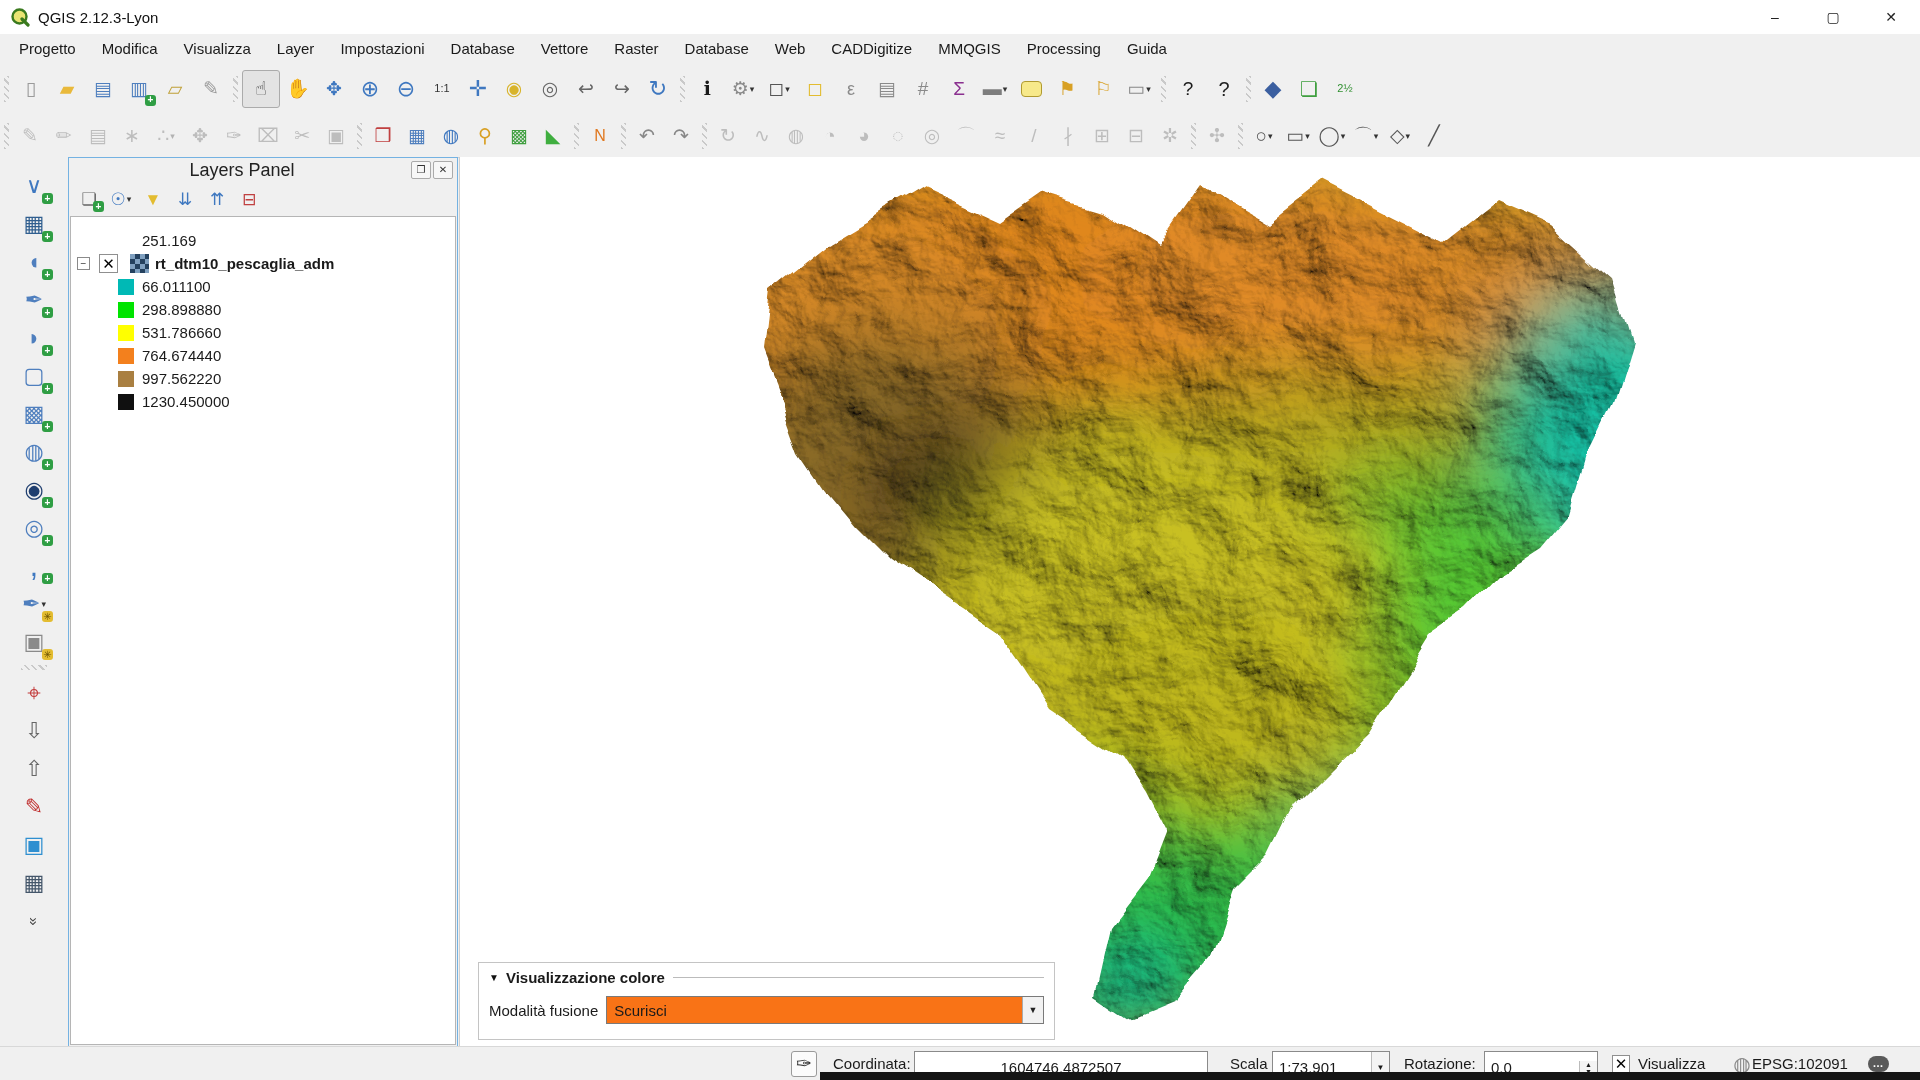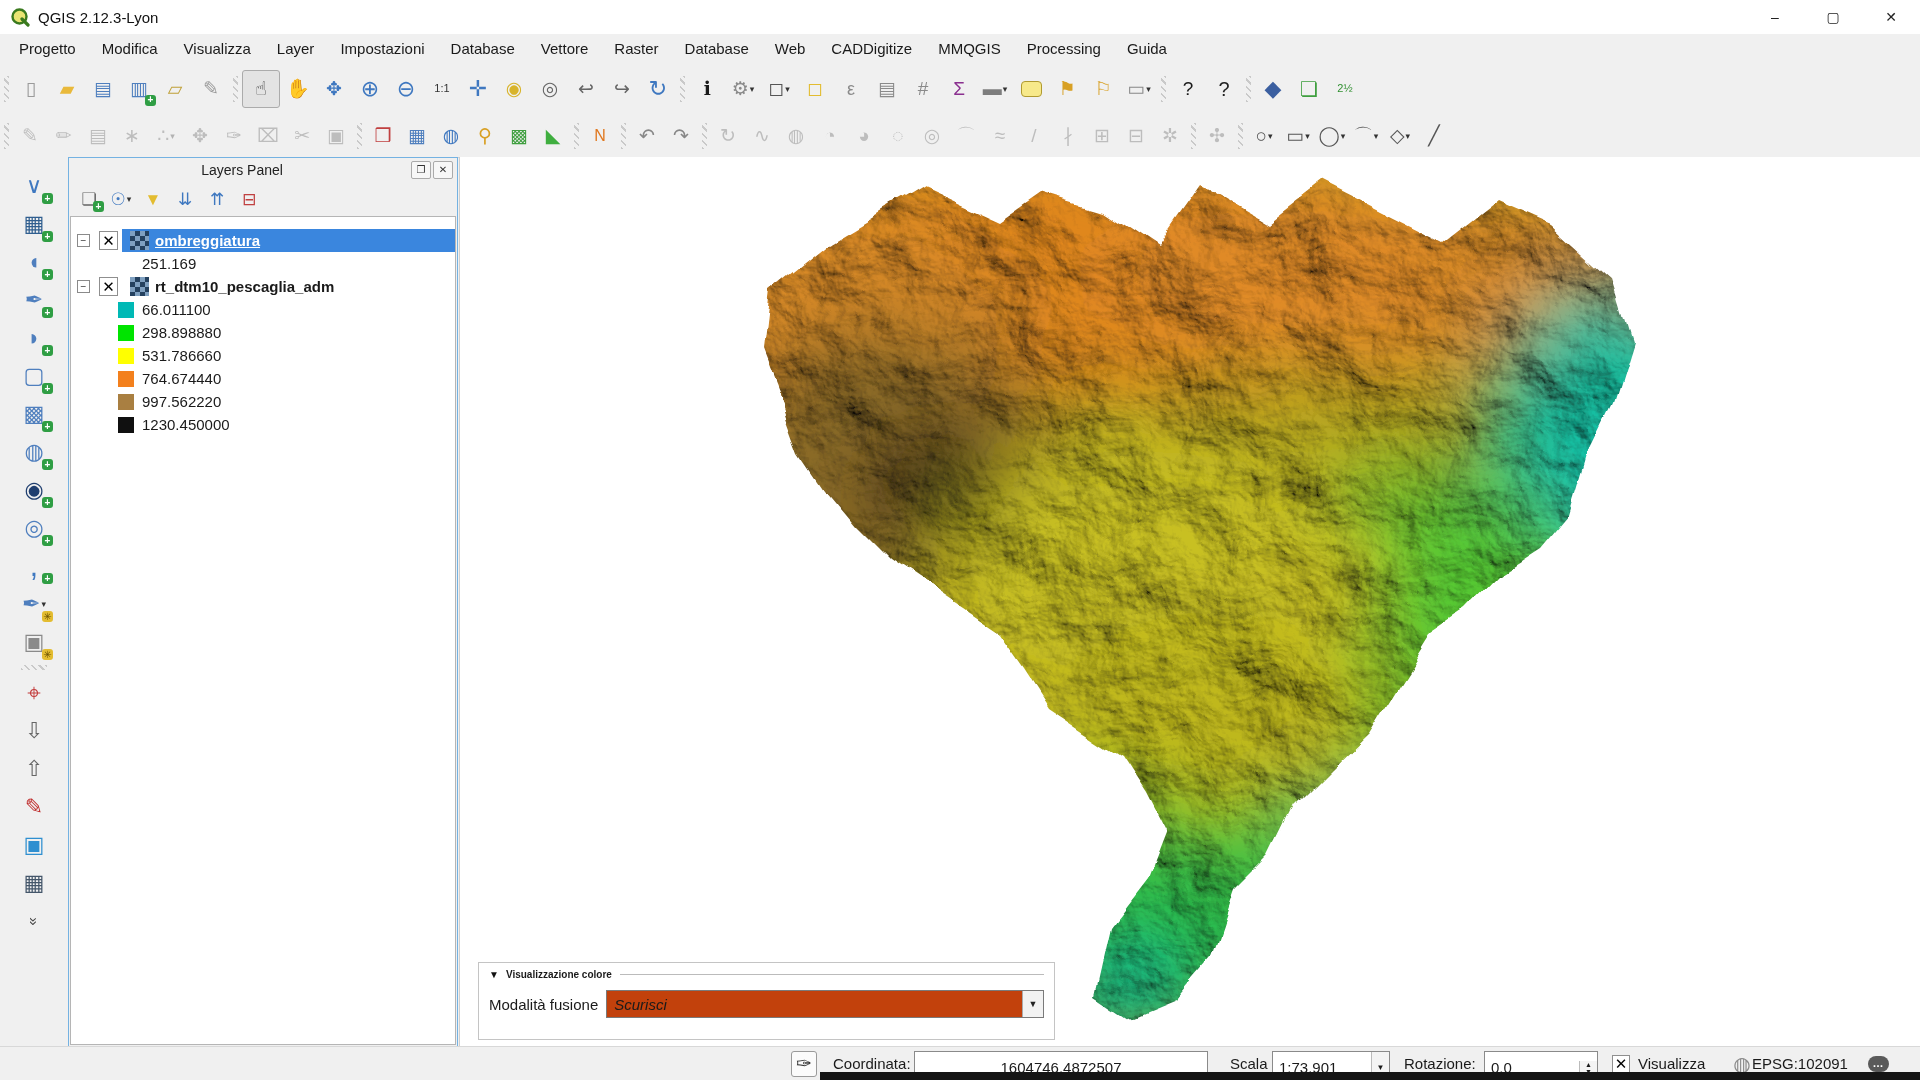--- a/index.html
+++ b/index.html
@@ -43,21 +43,21 @@
   
   .vtoolbar{position:absolute;left:0;top:157px;bottom:33px;width:68px;display:flex;
      flex-direction:column;align-items:center;padding-top:10px;background:#f0f0f0;}
   .vtoolbar .tbtn{width:40px;height:38px;}
   .vtoolbar .glyph{font-size:22px;}
   .vtoolbar .thandle{width:26px;height:5px;margin:4px 0;}
   
   .layers-panel{position:absolute;left:68px;top:157px;width:390px;bottom:33px;background:#f0f0f0;
      border:1px solid #74b2e2;box-sizing:border-box;display:flex;flex-direction:column;}
   .lp-header{height:24px;display:flex;align-items:center;padding:0 4px;}
-  .lp-title{flex:1;text-align:center;font-size:14px;color:#222;}
+  .lp-title{flex:1;text-align:center;font-size:18px;color:#222;}
   .lp-header .tbtn{width:18px;height:16px;border:1px solid #aaa;border-radius:2px;background:#f7f7f7;}
   .lp-header .glyph{font-size:10px;color:#333;}
   .lp-tools{height:34px;display:flex;align-items:center;padding-left:4px;}
   .lp-tools .tbtn{width:32px;height:28px;}
   .lp-tools .glyph{font-size:17px;}
   .lp-tree{flex:1;background:#fff;border:1px solid #b5b5b5;margin:0 1px 1px 1px;
      padding-top:12px;overflow:hidden;}
   .trow{display:flex;align-items:center;height:23px;font-size:15px;}
   .exp{width:11px;height:11px;border:1px solid #8a8a8a;background:#fff;margin-left:6px;
      display:flex;align-items:center;justify-content:center;flex:none;}
@@ -76,26 +76,26 @@
   .leg-label{margin-left:8px;}
   
   .map-canvas{position:absolute;left:459px;top:157px;right:0;bottom:33px;background:#ffffff;
      border-left:1px solid #cfcfcf;}
   .map-canvas svg{display:block;}
   
   .color-panel{position:absolute;left:478px;top:962px;width:577px;height:78px;background:#fff;
      border:1px solid #c4c4c4;box-sizing:border-box;padding:6px 10px;}
   .cp-head{display:flex;align-items:center;}
   .cp-arrow{font-size:10px;color:#111;margin-right:7px;}
-  .cp-title{font-weight:bold;font-size:10px;white-space:nowrap;}
+  .cp-title{font-weight:bold;font-size:15px;white-space:nowrap;}
   .cp-line{flex:1;height:1px;background:#bbb;margin-left:8px;}
   .cp-row{display:flex;align-items:center;margin-top:10px;}
   .cp-label{font-size:15px;margin-right:8px;white-space:nowrap;}
-  .combo{flex:1;height:28px;border:1px solid #7a7a7a;background:#c2410c;display:flex;
-     align-items:center;box-sizing:border-box;font-style:italic;}
+  .combo{flex:1;height:28px;border:1px solid #7a7a7a;background:#f97316;display:flex;
+     align-items:center;box-sizing:border-box;}
   .combo .val{flex:1;padding-left:7px;font-size:15px;}
   .combo .dbtn{width:20px;align-self:stretch;border-left:1px solid #aaa;background:#f2f2f2;
      display:flex;align-items:center;justify-content:center;font-size:9px;color:#222;}
   
   .statusbar{position:absolute;left:0;bottom:0;right:0;height:33px;background:#f0f0f0;
      border-top:1px solid #d8d8d8;font-size:15px;}
   .statusbar .abs{position:absolute;top:0;height:33px;display:flex;align-items:center;}
   .sb-input{border:1px solid #8a8a8a;background:#fff;height:24px;box-sizing:border-box;
      display:flex;align-items:center;justify-content:center;font-size:15px;}
   .sb-combo{border:1px solid #8a8a8a;background:#fff;height:24px;box-sizing:border-box;
@@ -501,28 +501,20 @@
         </span>
         <span class="tbtn">
           <span class="glyph" style="color: rgb(63, 120, 192);">⇈</span>
         </span>
         <span class="tbtn">
           <span class="glyph" style="color: rgb(192, 64, 64);">⊟</span>
         </span>
       </div>
     <div class="lp-tree">
 
-      <div class="trow">
-        <span class="exp"></span>
-        <span class="cb checked"></span>
-        <span class="sel-band selected">
-          <span class="lyr-ico"></span>
-          <span class="lyr-name">ombreggiatura</span>
-        </span>
-      </div>
       <div class="trow">
         <span class="swatch" style="background-color: rgb(255, 255, 255);"></span>
         <span class="leg-label">251.169</span>
       </div>
 
       <div class="trow">
         <span class="exp"></span>
         <span class="cb checked"></span>
         <span class="sel-band">
           <span class="lyr-ico"></span>

